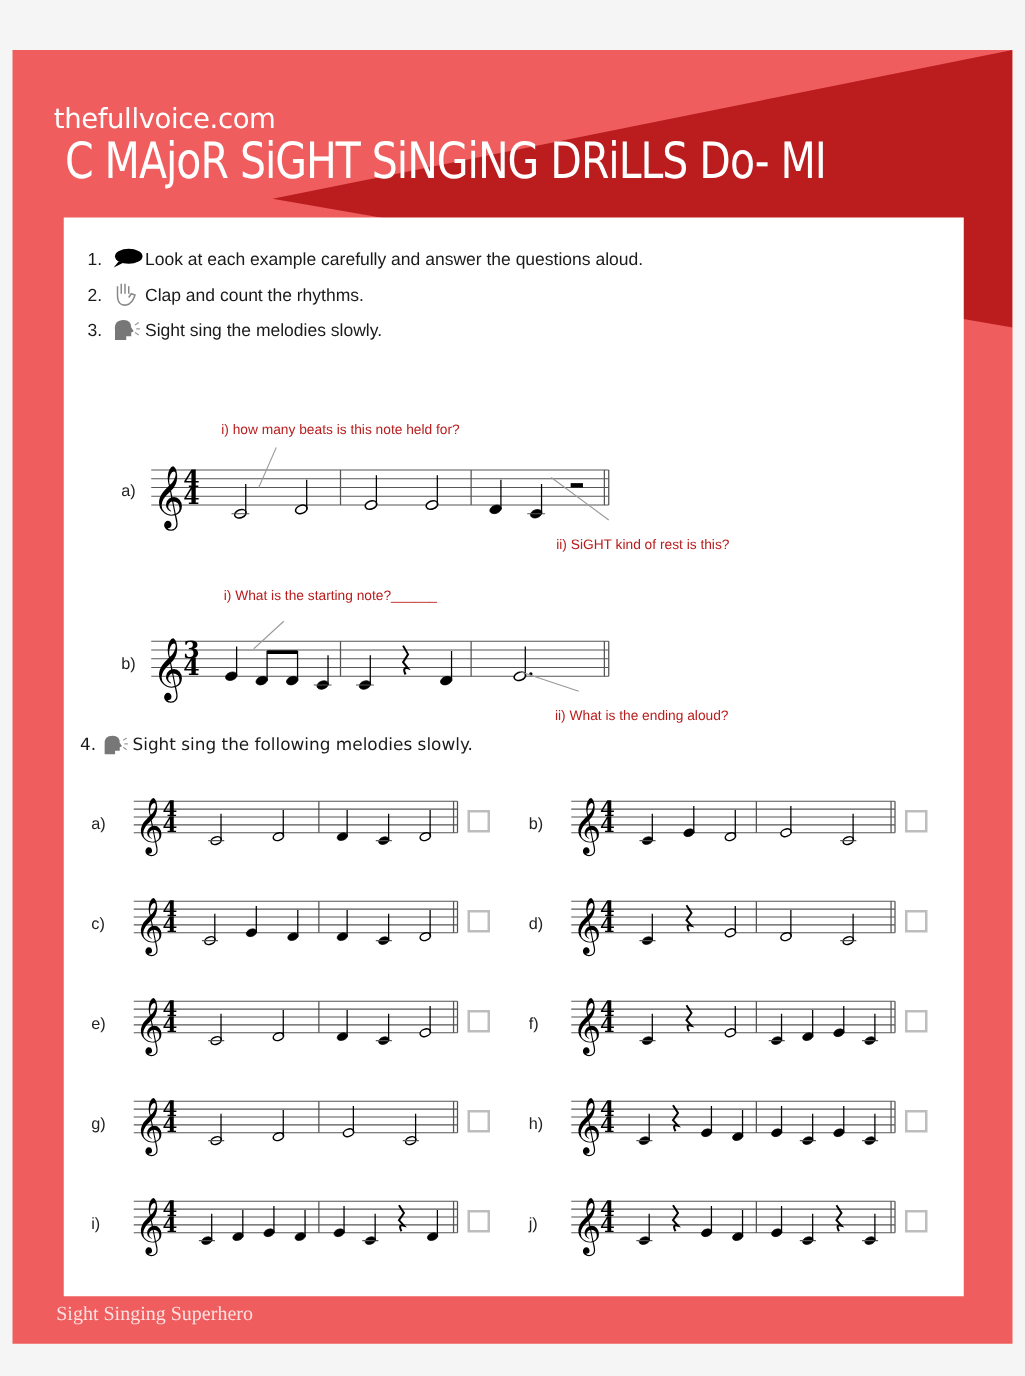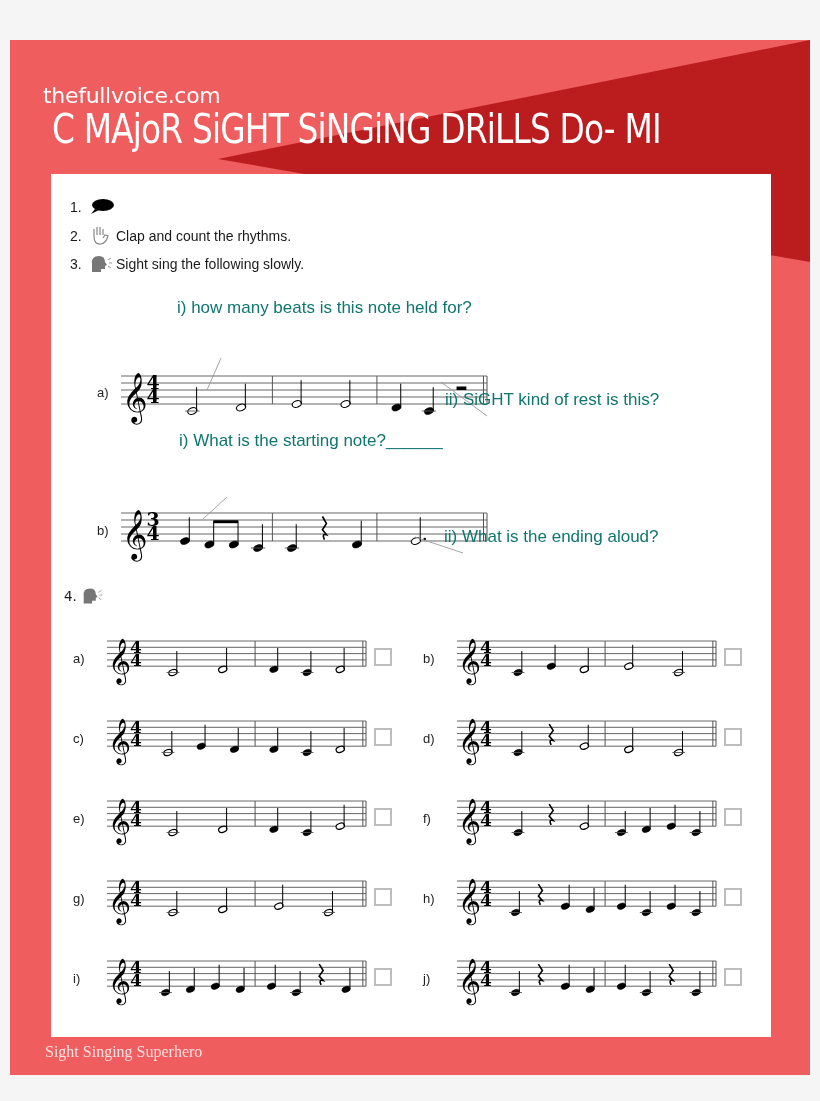--- a/index.html
+++ b/index.html
@@ -6,21 +6,21 @@
   body{width:820px;height:1101px;background:#f5f5f5;position:relative;overflow:hidden;font-family:"Liberation Sans",sans-serif;}
   #frame{position:absolute;left:10px;top:40px;width:800px;height:1035px;background:#ef5d5e;overflow:hidden;}
   #triangle{position:absolute;left:0;top:0;width:800px;height:300px;}
   #site{position:absolute;left:33px;top:31px;color:#fff;font-family:"DejaVu Sans",sans-serif;font-size:22px;letter-spacing:-0.3px;margin-top:12px;}
   #title{position:absolute;left:42px;top:66px;color:#fff;font-family:"DejaVu Sans",sans-serif;font-size:40px;font-weight:normal;letter-spacing:-1px;transform:scaleX(0.82);transform-origin:left top;white-space:nowrap;margin:0;}
   #panel{position:absolute;left:41px;top:134px;width:720px;height:863px;background:#fff;}
   #footer{position:absolute;left:35px;top:1003px;color:#fde0e0;font-family:Liberation Serif, serif;font-size:16px;}
   .instr{position:absolute;left:19px;font-size:14px;color:#1a1a1a;display:flex;align-items:center;}
   .instr .num{width:18px;}
   .instr .ico{width:28px;height:20px;display:inline-block;}
-  .q{position:absolute;font-size:17px;color:#0f766e;white-space:nowrap;}
+  .q{position:absolute;font-size:11px;color:#b91c1c;white-space:nowrap;margin-top:40px;}
   .label{position:absolute;font-size:13px;color:#222;}
   .staff{position:absolute;}
   .cb{position:absolute;width:14px;height:14px;border:2px solid #bdbdbd;background:#fff;box-sizing:content-box;}
   .sec4{position:absolute;left:13px;top:412px;font-size:13.5px;color:#1a1a1a;display:flex;align-items:center;font-family:"DejaVu Sans",sans-serif;}
 </style>
 </head>
 <body>
 
 <div id="frame">
   <svg id="triangle" viewBox="0 0 800 300">
@@ -32,39 +32,40 @@
   <div id="panel">
 
     <div class="instr" style="top:23px">
       <span class="num">1.</span>
       <span class="ico">
         <svg width="28" height="20" viewBox="0 0 28 20">
             <ellipse cx="15" cy="8" rx="11" ry="6" fill="#000"></ellipse>
             <path d="M7 12 L3 17 L11 13 Z" fill="#000"></path>
           </svg>
       </span>
+      <span>Look at each example carefully and answer the questions aloud.</span>
     </div>
     <div class="instr" style="top:52px">
       <span class="num">2.</span>
       <span class="ico">
         <svg width="28" height="20" viewBox="0 0 28 20">
             <path d="M6 10 L6 3 M9 9 L9 1 M12 9 L12 1 M15 9 L15 3 M6 10 Q6 19 13 18 Q18 17 20 10 L17 9 L15 12" stroke="#888" stroke-width="1.2" fill="none"></path>
           </svg>
       </span>
       <span>Clap and count the rhythms.</span>
     </div>
     <div class="instr" style="top:80px">
       <span class="num">3.</span>
       <span class="ico">
         <svg width="28" height="20" viewBox="0 0 28 20">
             <path d="M4 18 L4 10 Q3 2 11 2 Q17 2 17 8 L19 11 L17 12 L17 15 L13 15 L13 18 Z" fill="#777"></path>
             <path d="M20 6 L23 4 M21 9 L24 9 M20 12 L23 14" stroke="#999" stroke-width="1"></path>
           </svg>
       </span>
-      <span>Sight sing the following slowly.</span>
+      <span>Sight sing the melodies slowly.</span>
     </div>
 
     <div class="q" style="left:126px;top:124px">i) how many beats is this note held for?</div>
     <div class="label" style="left:46px;top:211px">a)</div>
     <svg class="staff" id="staff-ex-a" style="left:60px;top:180px" width="400" height="80">
         <line x1="10" y1="22" x2="376" y2="22" stroke="#555" stroke-width="0.9"></line>
         <line x1="10" y1="29" x2="376" y2="29" stroke="#555" stroke-width="0.9"></line>
         <line x1="10" y1="36" x2="376" y2="36" stroke="#555" stroke-width="0.9"></line>
         <line x1="10" y1="43" x2="376" y2="43" stroke="#555" stroke-width="0.9"></line>
         <line x1="10" y1="50" x2="376" y2="50" stroke="#555" stroke-width="0.9"></line>
@@ -135,20 +136,21 @@
     <div class="q" style="left:393px;top:353px">ii) What is the ending aloud?</div>
 
     <div class="sec4">
       <span style="width:16px">4.</span>
       <span class="ico" style="width:26px;height:20px;display:inline-block">
         <svg width="26" height="20" viewBox="0 0 28 20">
             <path d="M4 18 L4 10 Q3 2 11 2 Q17 2 17 8 L19 11 L17 12 L17 15 L13 15 L13 18 Z" fill="#777"></path>
             <path d="M20 6 L23 4 M21 9 L24 9 M20 12 L23 14" stroke="#999" stroke-width="1"></path>
           </svg>
       </span>
+      <span>Sight sing the following melodies slowly.</span>
     </div>
 
     <div id="melodies">
         <div class="label" style="left: 22px; top: 477px;">a)</div>
         <svg class="staff" width="300" height="60" style="left: 46px; top: 456px;">
           <line x1="10" y1="11" x2="269" y2="11" stroke="#555" stroke-width="0.9"></line>
           <line x1="10" y1="17.3" x2="269" y2="17.3" stroke="#555" stroke-width="0.9"></line>
           <line x1="10" y1="23.6" x2="269" y2="23.6" stroke="#555" stroke-width="0.9"></line>
           <line x1="10" y1="29.9" x2="269" y2="29.9" stroke="#555" stroke-width="0.9"></line>
           <line x1="10" y1="36.2" x2="269" y2="36.2" stroke="#555" stroke-width="0.9"></line>

